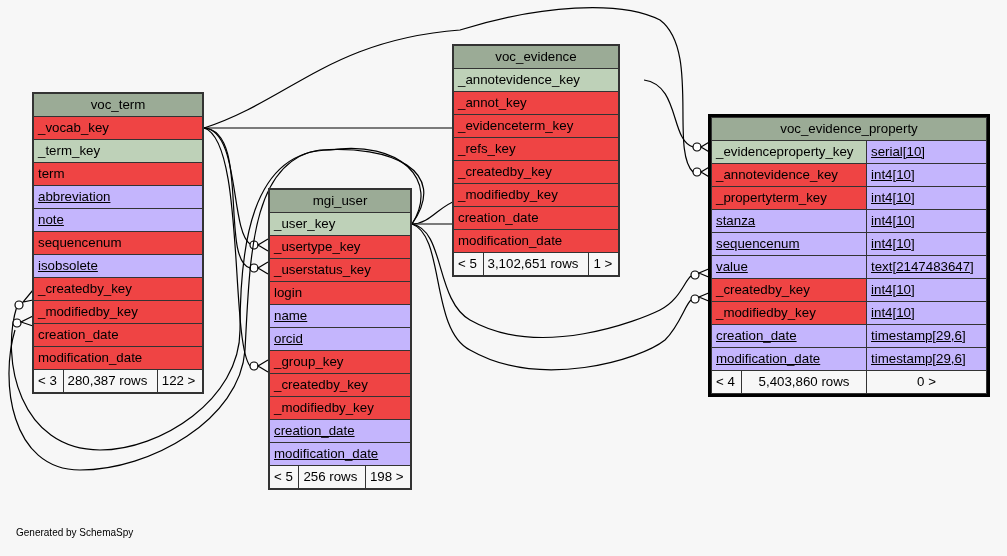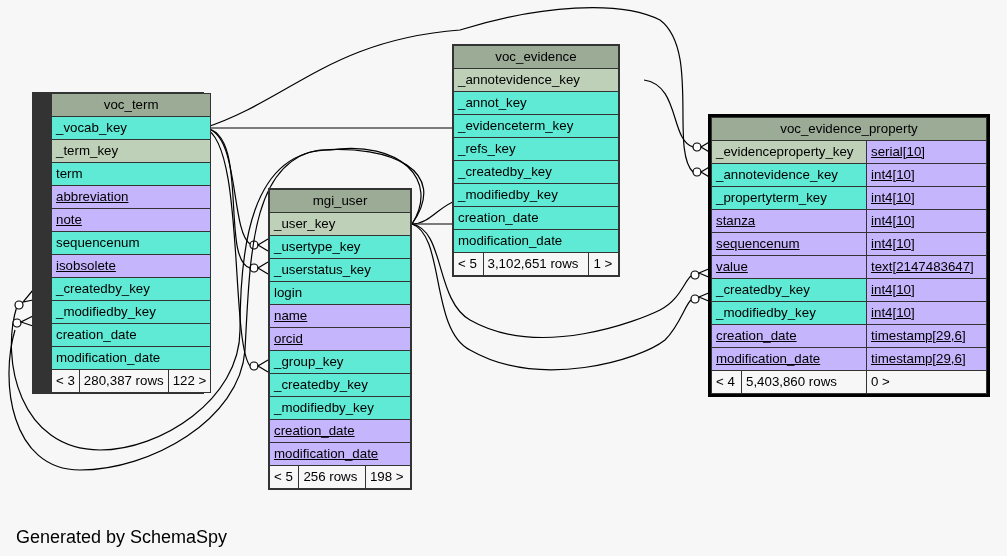--- a/index.html
+++ b/index.html
@@ -5,25 +5,25 @@
     html, body { margin:0; padding:0; }
     body { width:1007px; height:556px; background:#f7f7f7; position:relative; overflow:hidden;
            font-family:"Liberation Sans", sans-serif; font-size:13.3px; color:#000; }
     svg.edges { position:absolute; left:0; top:0; width:1007px; height:556px; pointer-events:none; }
     .tbl { position:absolute; border:1px solid #333; background:#333; box-sizing:border-box; }
     .tbl.focus { border:3px solid #000; background:#000;margin-top:24px; }
     .tbl table { border-collapse:collapse; width:100%; }
     .tbl td { border:1px solid #333; height:22px; padding:0 4px; white-space:nowrap; box-sizing:border-box; line-height:22px; }
     .tbl td.hdr { background:#9bab96; text-align:center; }
     .tbl td.pk { background:#bed1b8; }
-    .tbl td.fk { background:#5eead4; }
+    .tbl td.fk { background:#ef4444; }
     .tbl td.plain { background:#c4b5fd;text-decoration:underline; }
     .tbl td.foot { background:#f7f7f7; }
-    .tbl td.r { text-align:left; }
-    .footer-text { position:absolute; left:16px; top:527px; font-size:18px; }
+    .tbl td.r { text-align:center; }
+    .footer-text { position:absolute; left:16px; top:527px; font-size:10px; }
   </style>
 </head>
 <body>
 
 <svg class="edges" viewBox="0 0 1007 556" fill="none" stroke="#000" stroke-width="1.2">
 
   <path d="M204,128 L456,128"></path>
   <circle cx="461" cy="128" r="4" fill="#fff"></circle>
   <path d="M477,122 L466,128 L477,134"></path>
 
@@ -60,21 +60,21 @@
   <path d="M711,268 L699,273 L711,278"></path>
   <path d="M412,224 C445,235 430,330 470,350 C540,390 640,360 665,340 C680,325 685,305 691,300"></path>
   <circle cx="695" cy="299" r="4" fill="#fff"></circle>
   <path d="M711,292 L699,297 L711,302"></path>
 
   <path d="M644,80 C680,85 670,140 693,147"></path>
   <circle cx="697" cy="147" r="4" fill="#fff"></circle>
   <path d="M711,141 L701,147 L711,153"></path>
 </svg>
 
-<div class="tbl" style="left:32px; top:92px; width:172px;padding-left:18px;">
+<div class="tbl" style="left:32px; top:92px; width:172px;">
   <table>
     <tbody>
         <tr>
           <td class="hdr" colspan="3">voc_term</td>
         </tr>
     <tr>
           <td class="fk" colspan="3">_vocab_key</td>
         </tr>
     <tr>
           <td class="pk" colspan="3">_term_key</td>

